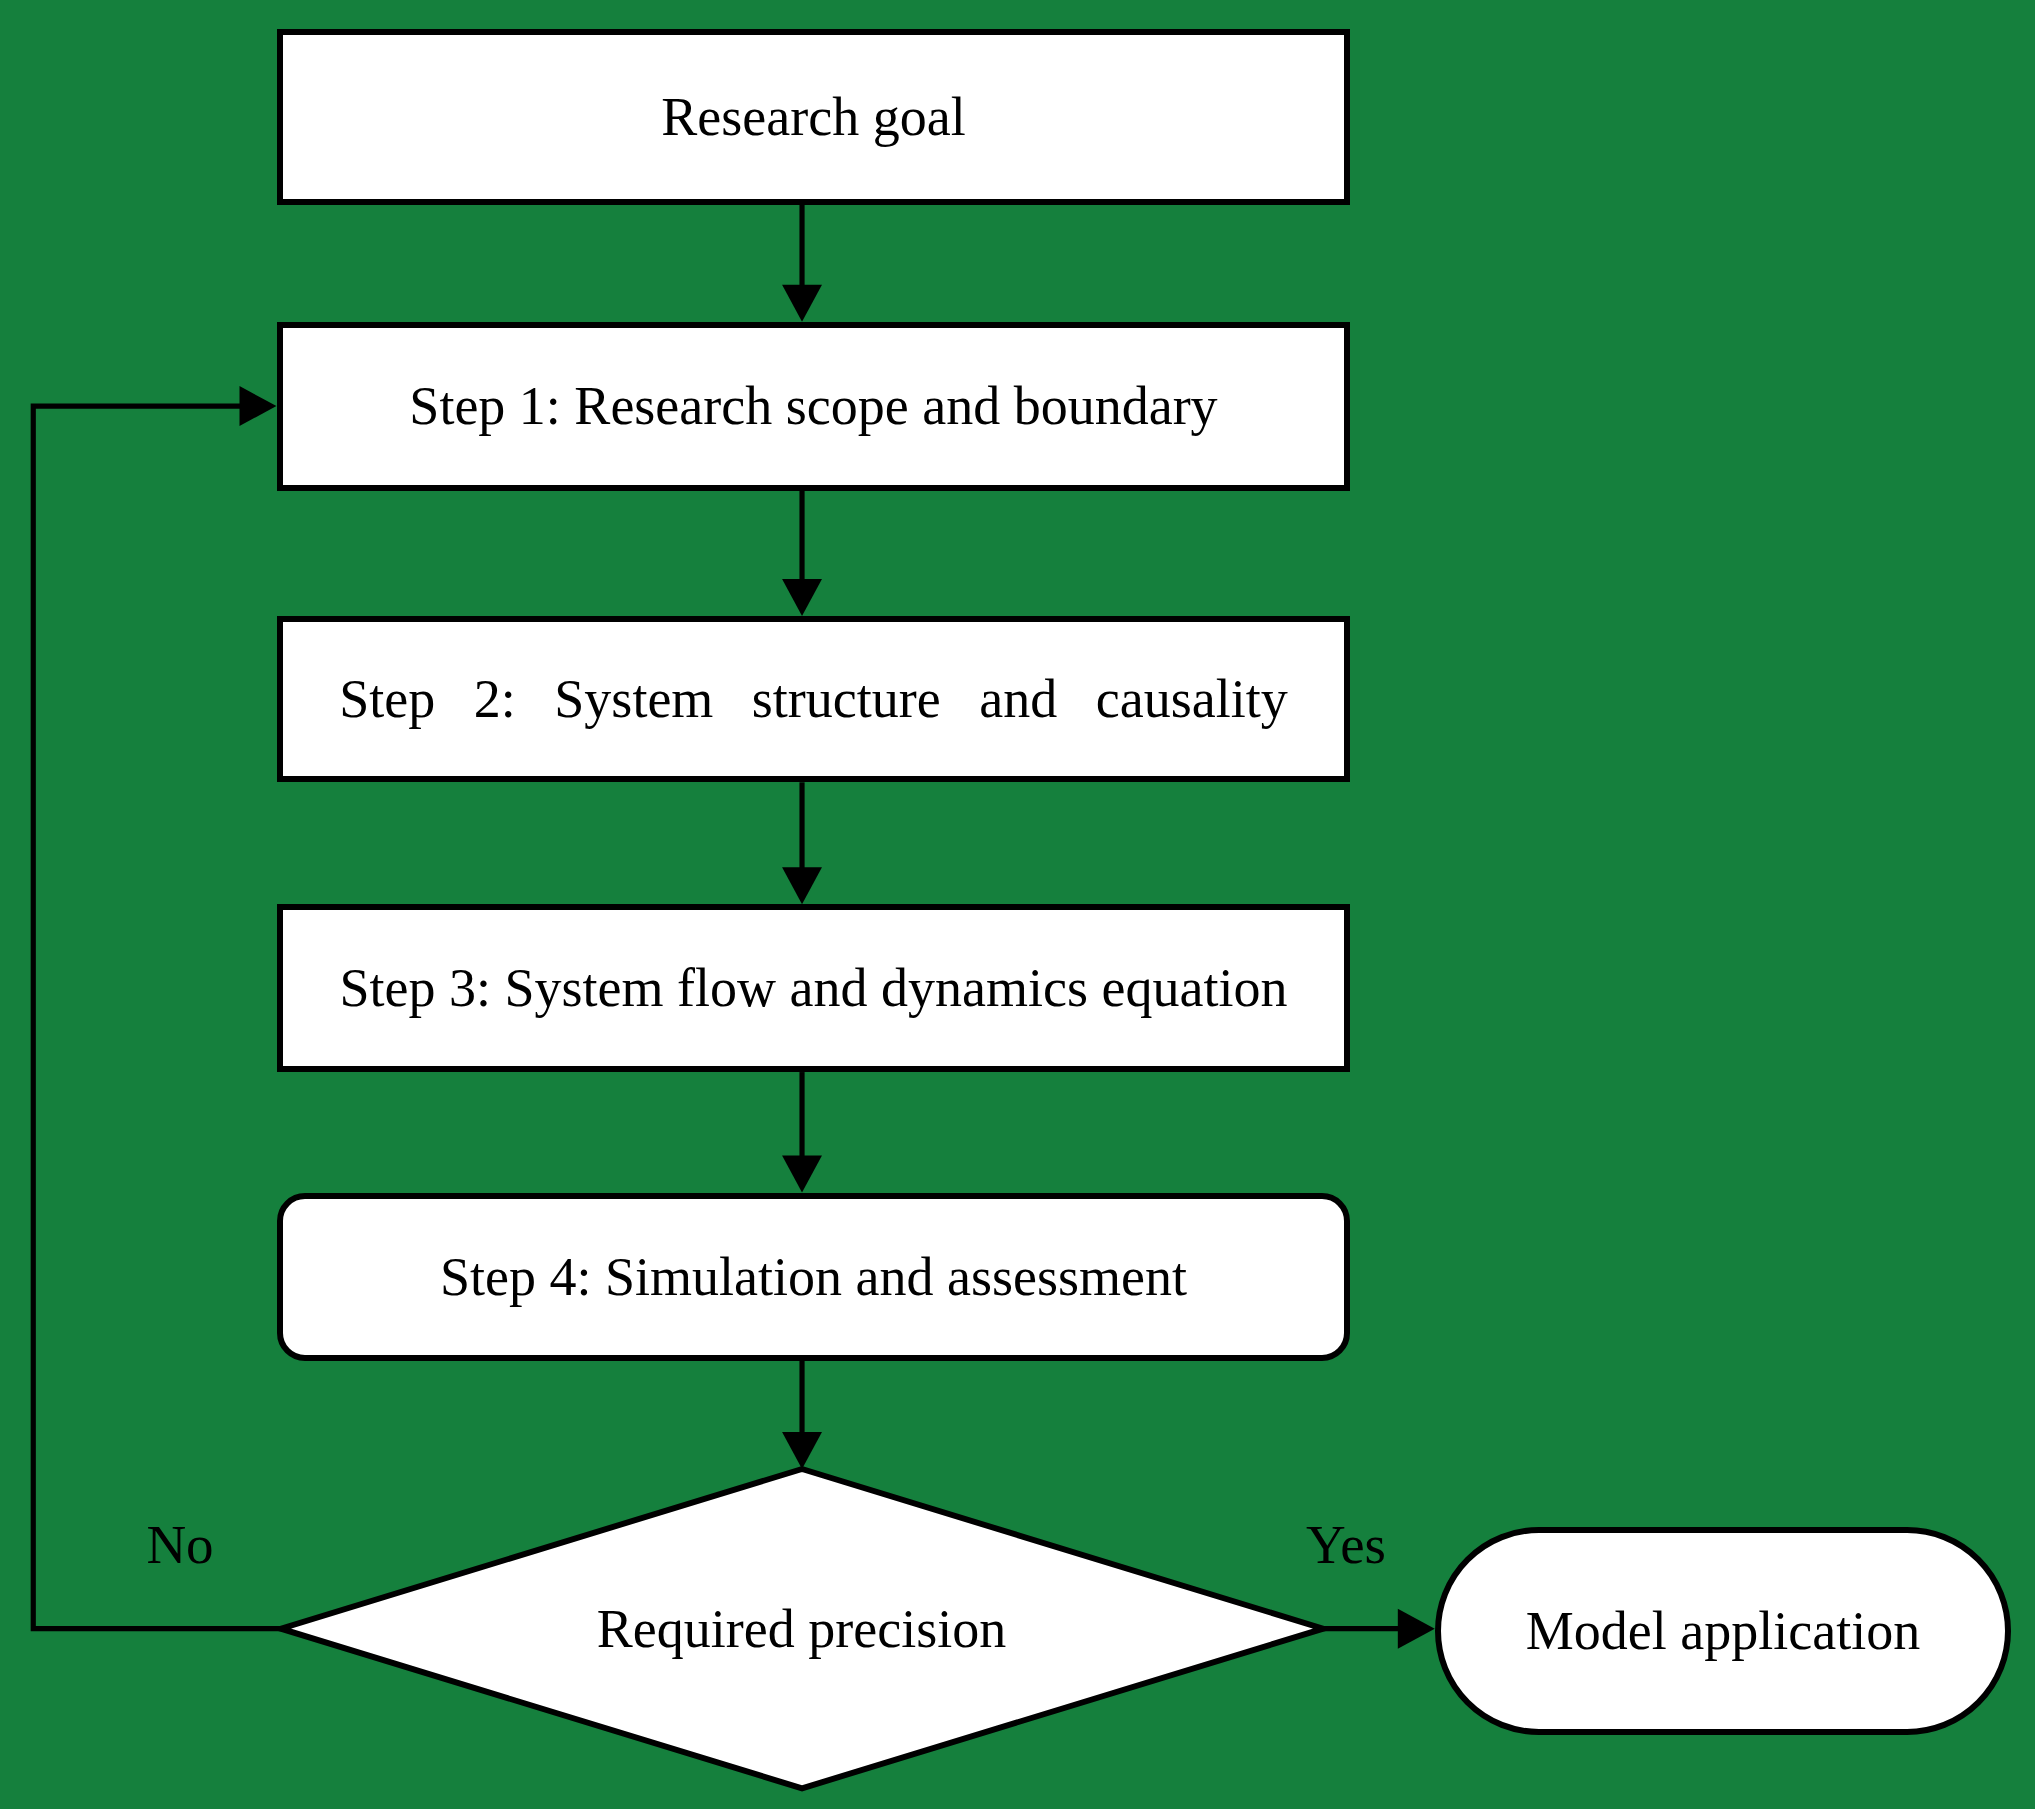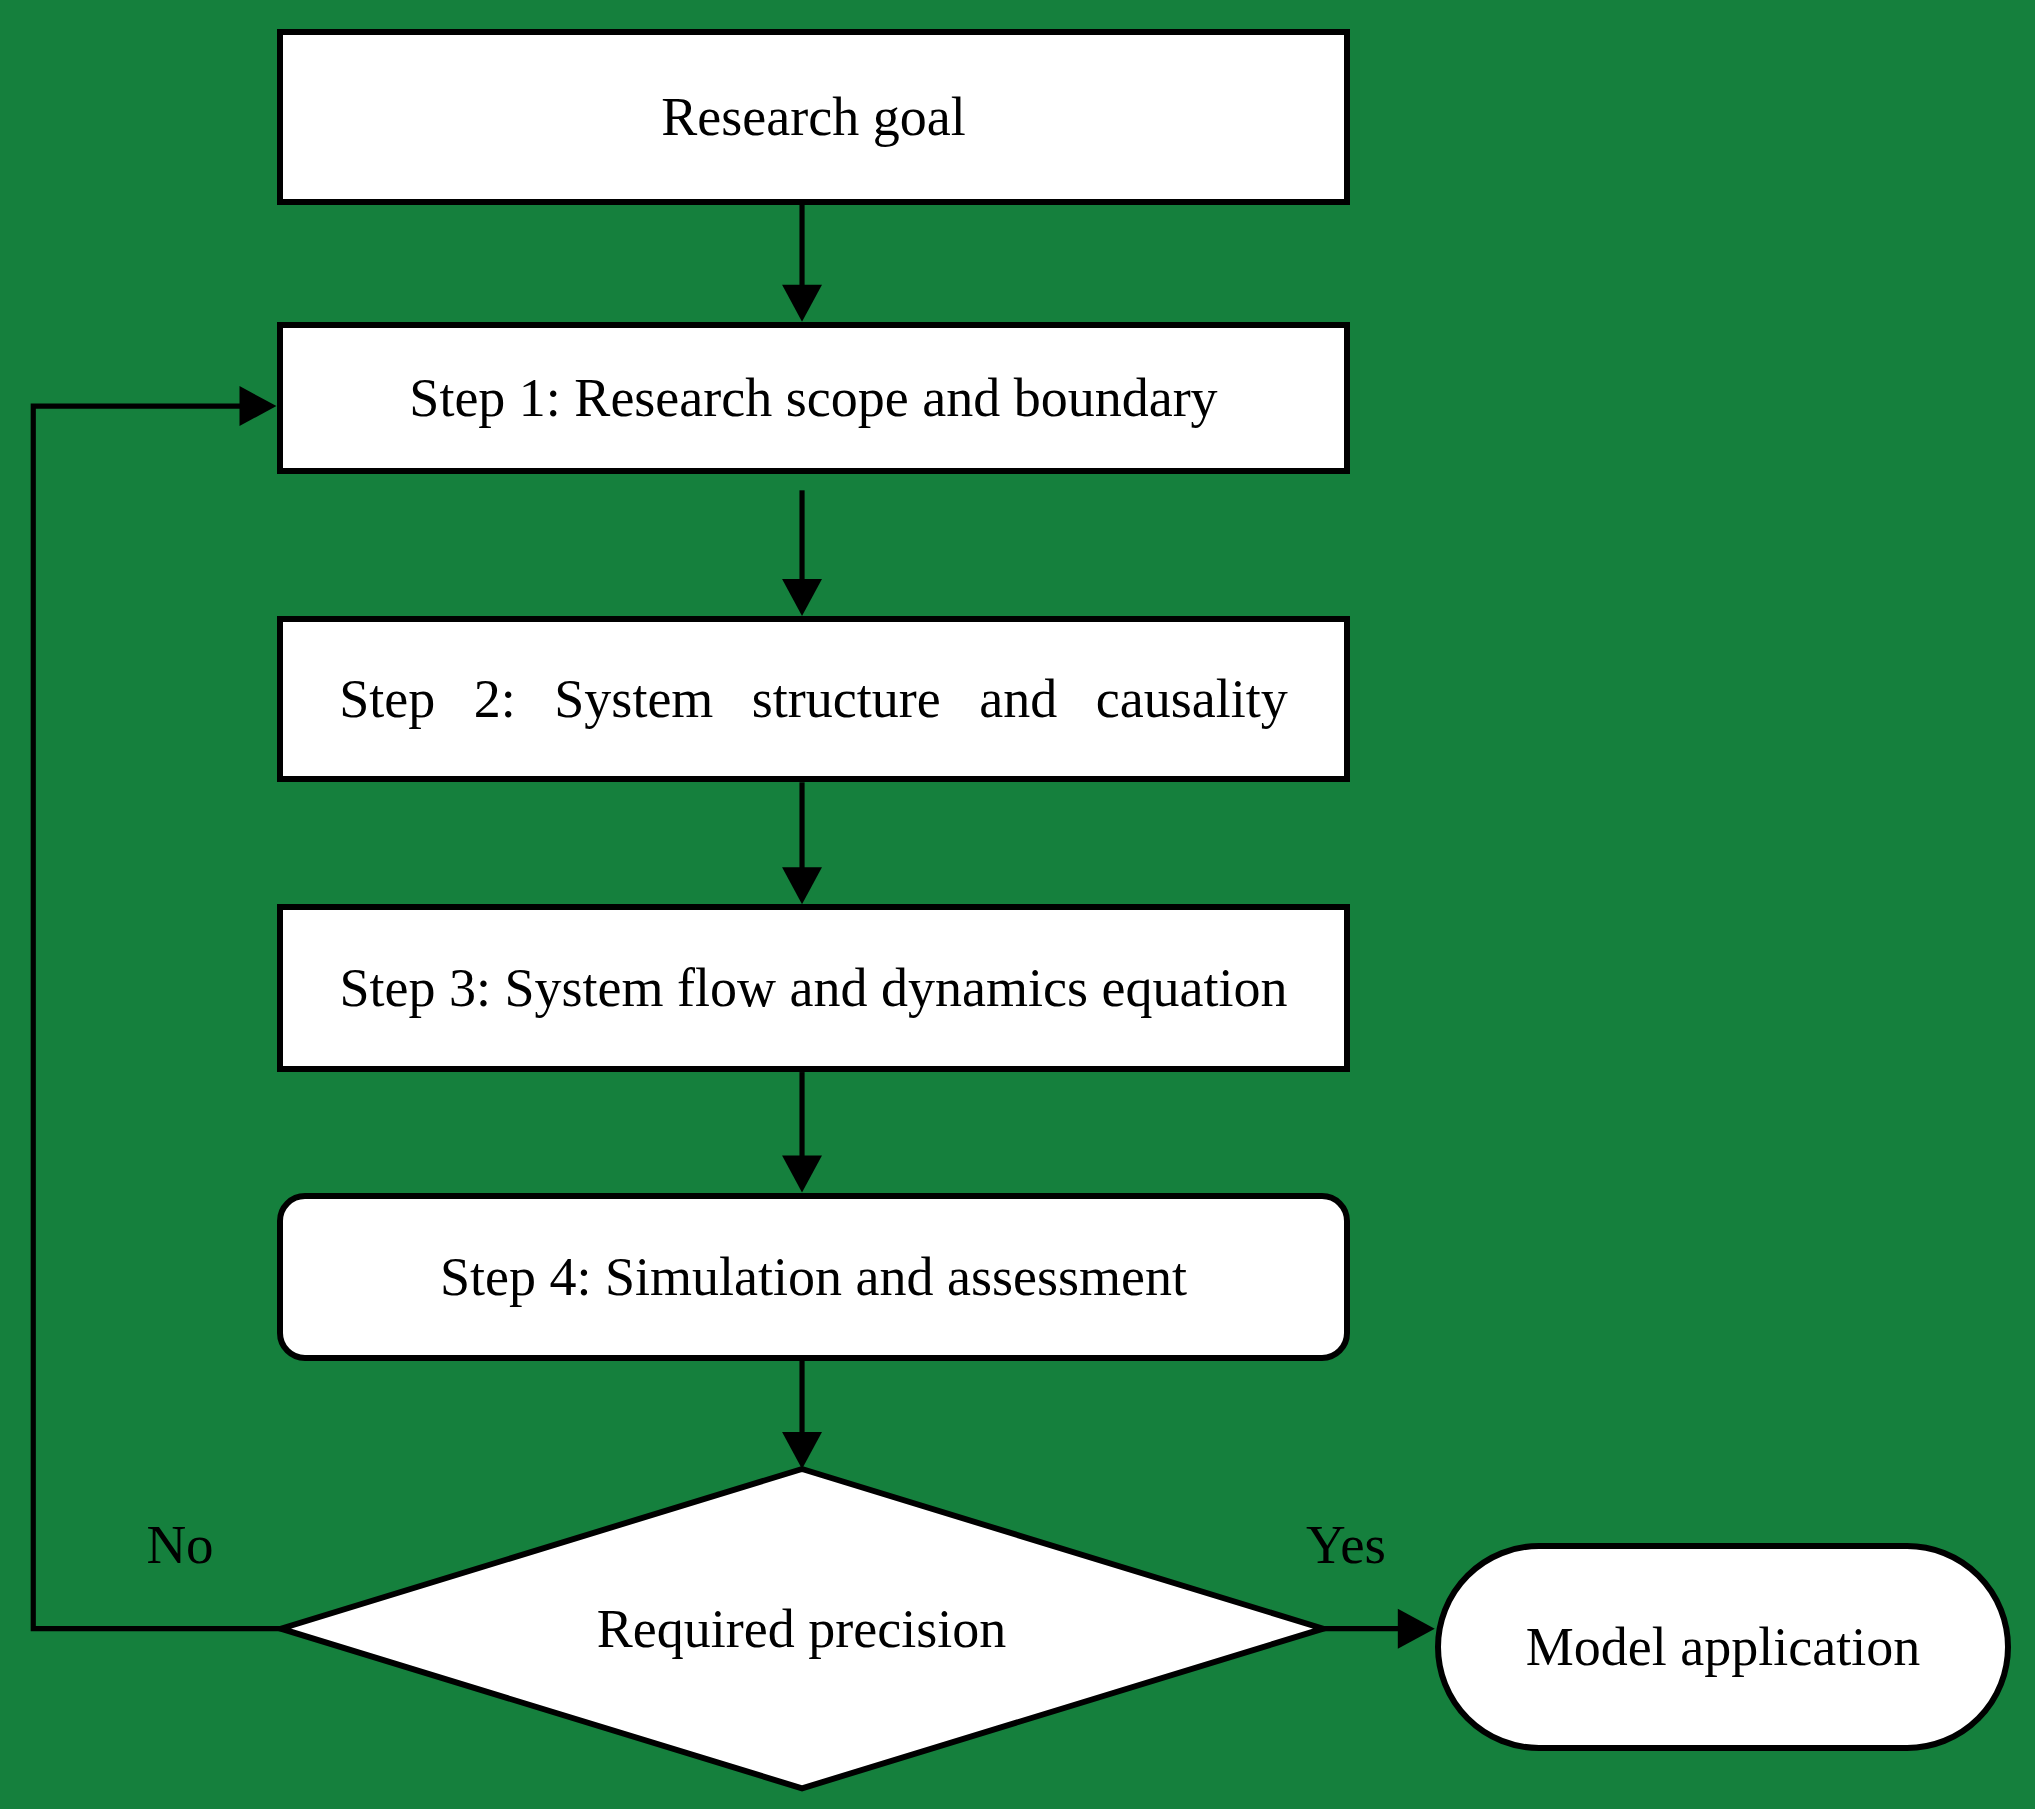--- a/index.html
+++ b/index.html
@@ -18,21 +18,21 @@
     display: flex;
     align-items: center;
     justify-content: center;
     text-align: center;
     font-size: 54px;
     line-height: 1.15;
     box-sizing: border-box;
     background: #ffffff;
   }
   .proc { border: 6px solid #000000; }
-  .term { border: 6.7px solid #000000; border-radius: 107px; margin-top: 16px; }
+  .term { border: 6.7px solid #000000; border-radius: 107px; }
   .decision-label {
     position: absolute;
     display: flex;
     align-items: center;
     justify-content: center;
     text-align: right;
     font-size: 54px;
     background: transparent;
   }
   .edge-label {
@@ -73,21 +73,21 @@
     <polygon points="1891,2176 1891,2230 1941,2203" fill="#000000"></polygon>
 
     <polyline points="380,2203 45,2203 45,549 329,549" fill="none" stroke="#000000" stroke-width="7"></polyline>
     <polygon points="324,522 324,576 374,549" fill="#000000"></polygon>
   </svg>
 
   <div class="node proc" style="left:277px; top:29px; width:1073px; height:176px;">
     <span>Research goal</span>
   </div>
 
-  <div class="node proc" style="left:277px; top:322px; width:1073px; height:152px;">
+  <div class="node proc" style="left:277px; top:322px; width:1073px; height:169px;">
     <span>Step 1: Research scope and boundary</span>
   </div>
 
   <div class="node proc ws" style="left:277px; top:616px; width:1073px; height:166px;">
     <span>Step 2: System structure and causality</span>
   </div>
 
   <div class="node proc" style="left:277px; top:904px; width:1073px; height:168px;">
     <span>Step 3: System flow and dynamics equation</span>
   </div>

